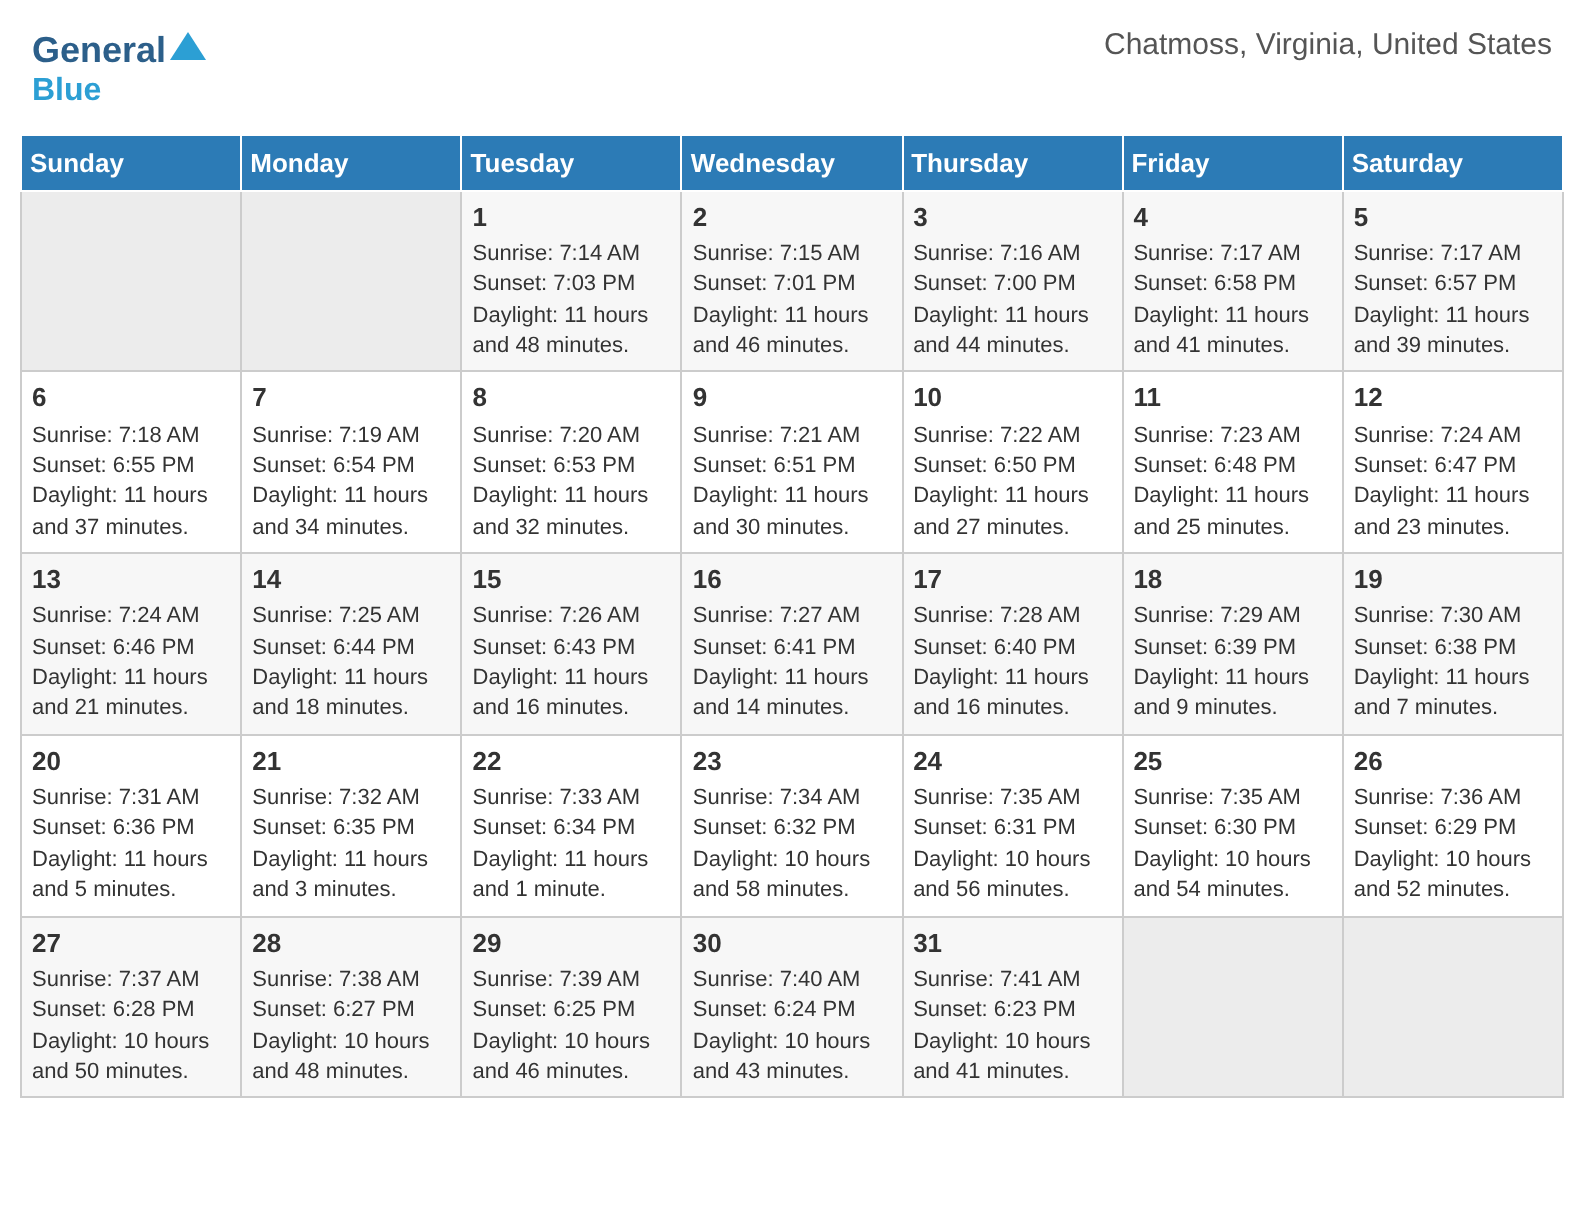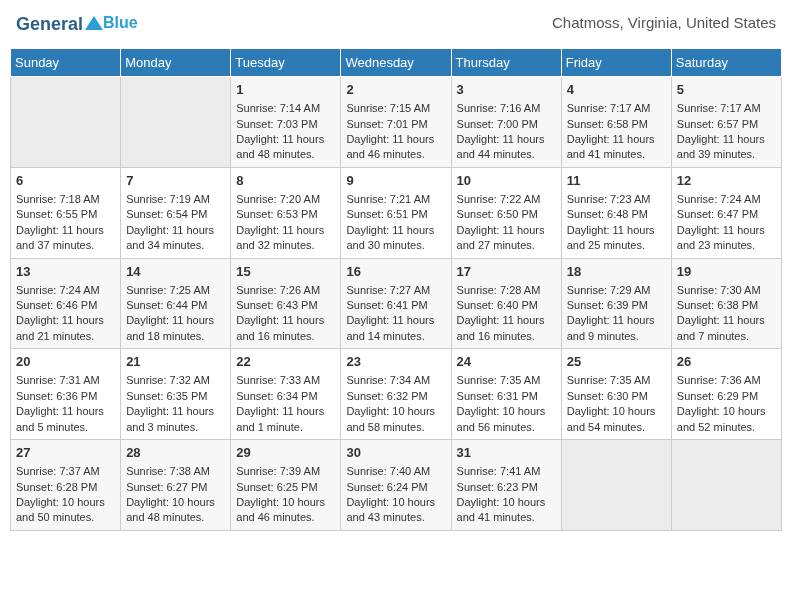--- a/index.html
+++ b/index.html
@@ -12,21 +12,21 @@
     }
     .header {
       display: flex;
       justify-content: space-between;
       align-items: flex-start;
       margin-bottom: 8px;
       padding: 4px 6px;
     }
     .logo {
       display: flex;
-      flex-direction: row;
+      flex-direction: column;
       align-items: flex-start;
     }
     .logo-text-general {
       font-size: 18px;
       color: #2c5f8a;
       font-weight: bold;
       line-height: 1.1;
     }
     .logo-text-blue {
       font-size: 16px;
@@ -55,21 +55,21 @@
       width: 100%;
       border-collapse: collapse;
       font-size: 11px;
     }
     .calendar th {
       background: #2c7bb6;
       color: #fff;
       padding: 6px 4px;
       text-align: left;
       font-size: 13px;
-      font-weight: normal;
+      font-weight: bold;
       border: 1px solid #fff;
     }
     .calendar td {
       vertical-align: top;
       padding: 4px 5px;
       border: 1px solid #ccc;
       min-width: 100px;
       height: 80px;
       background: #fff;
       font-size: 11px;

